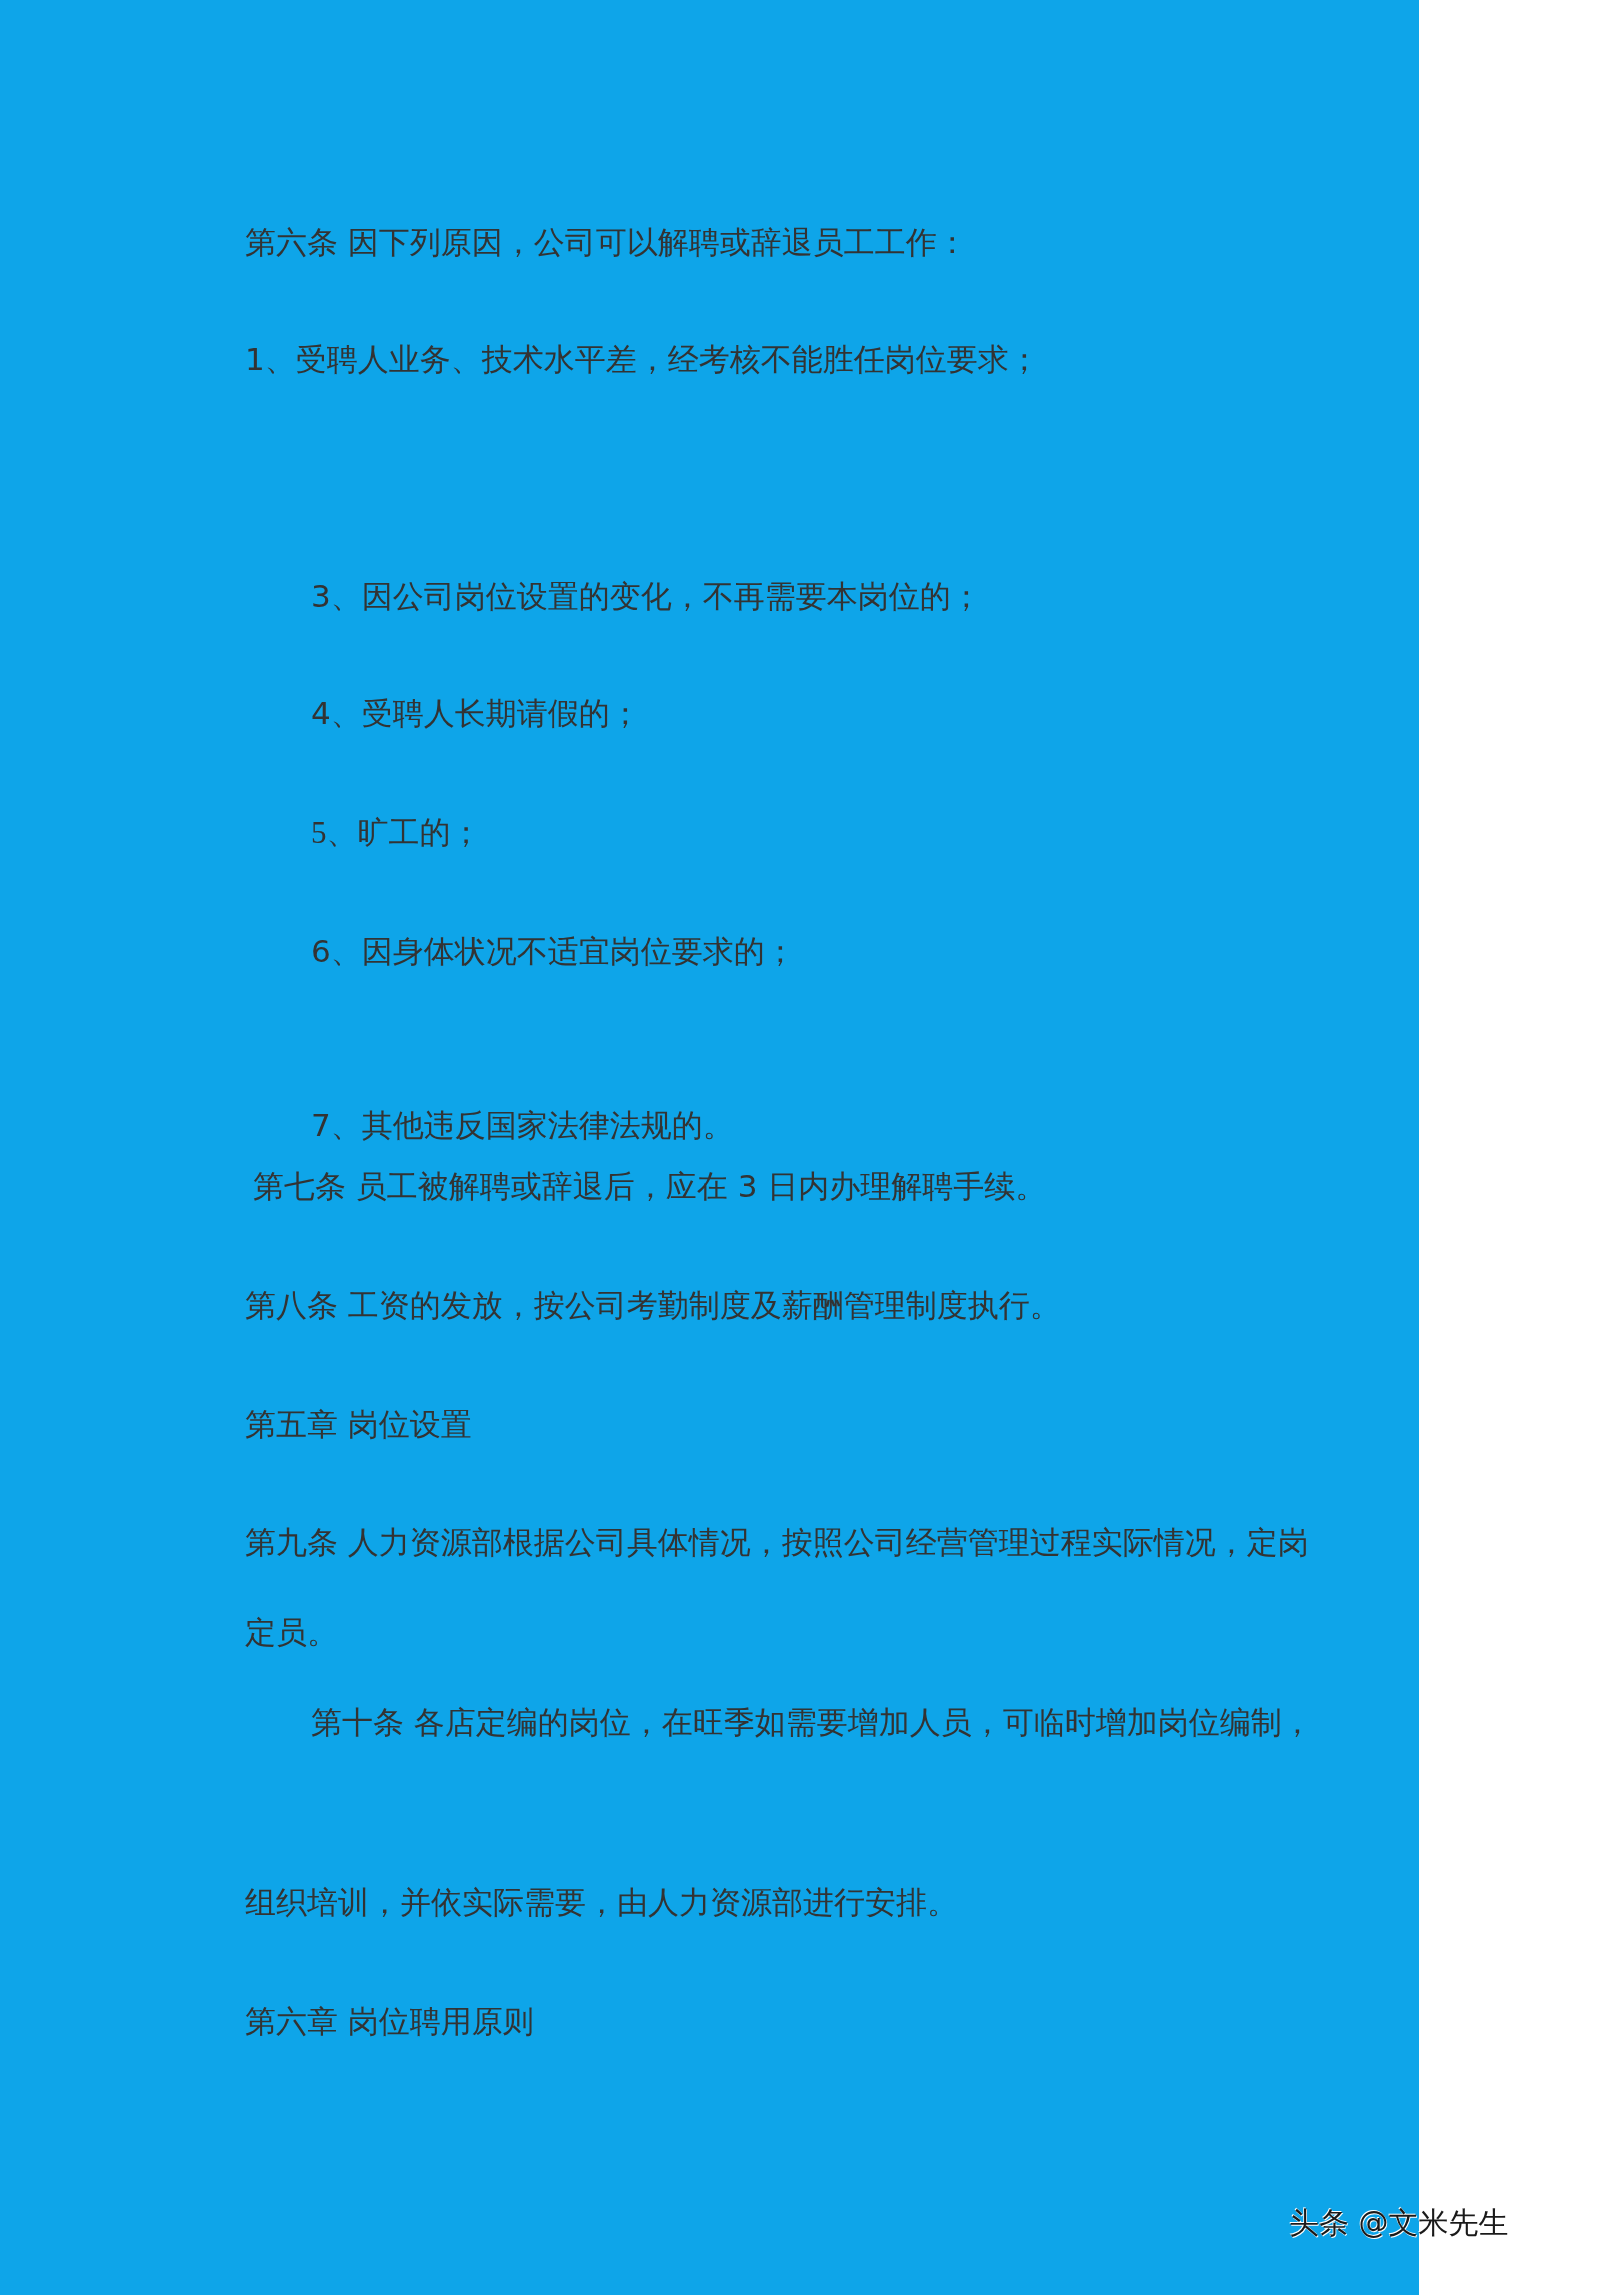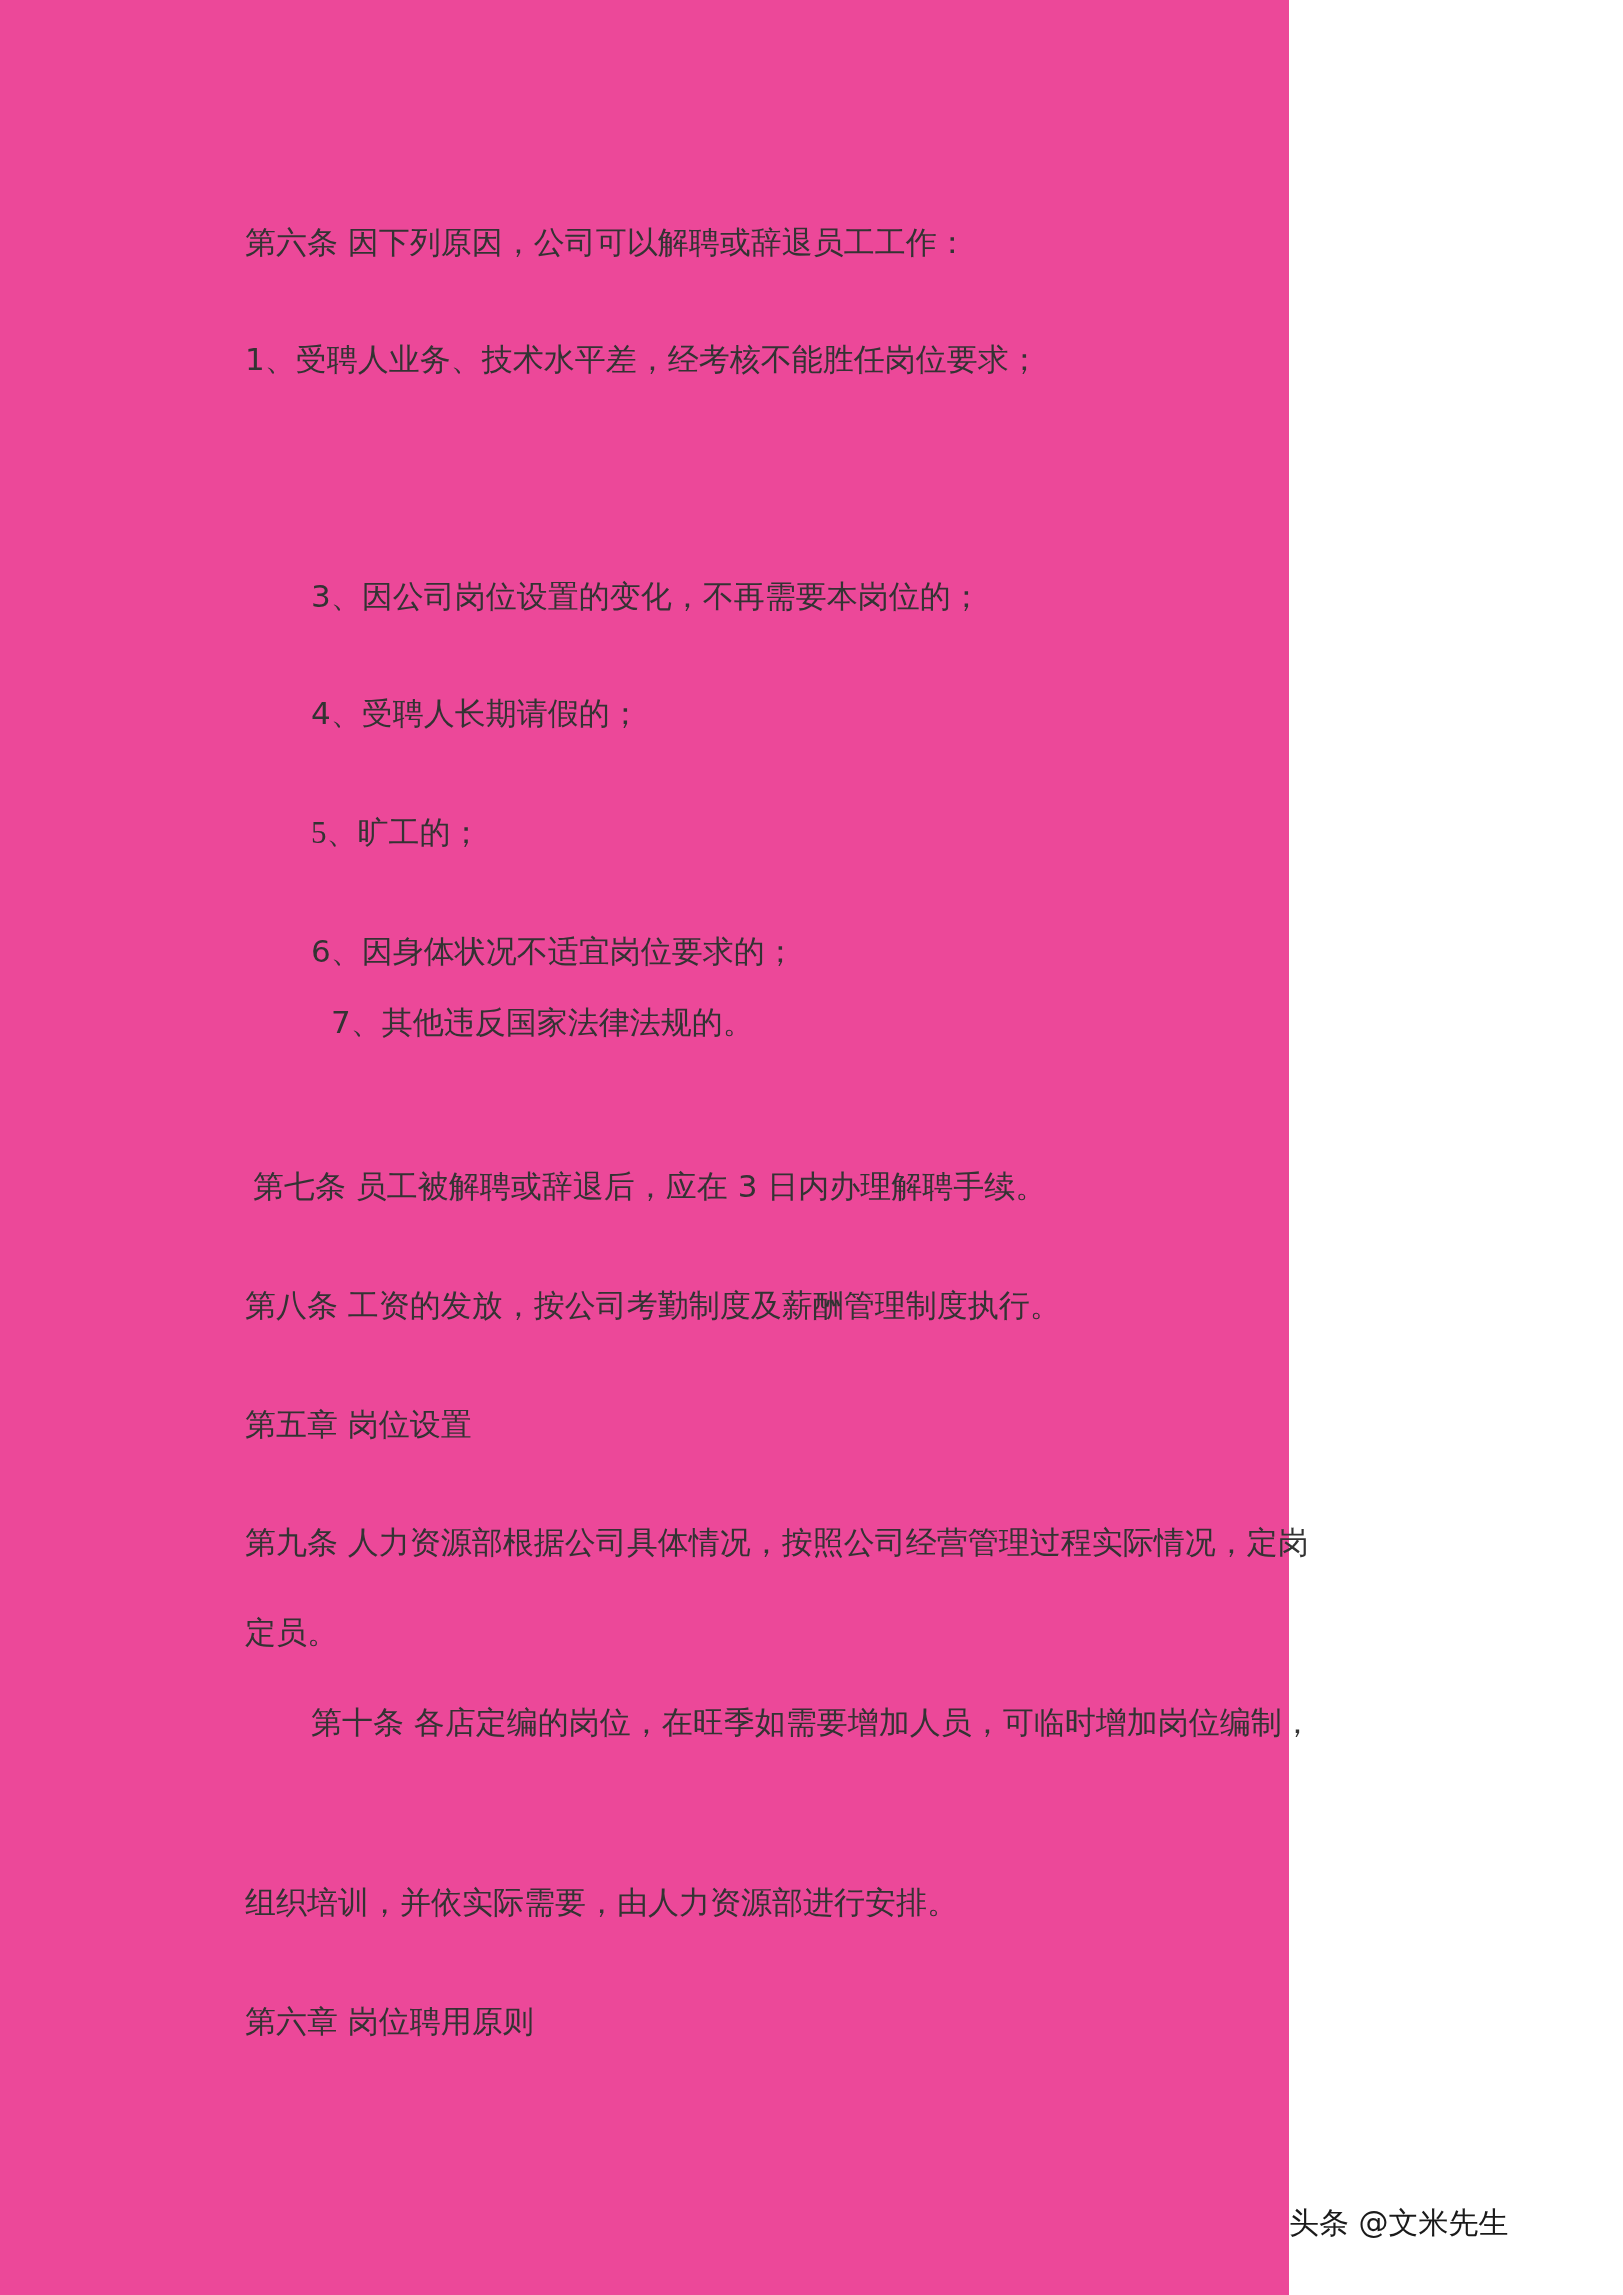--- a/index.html
+++ b/index.html
@@ -12,23 +12,23 @@
       height: 2295px;
       position: relative;
       overflow: hidden;
       font-family: "DejaVu Sans", "Liberation Sans", sans-serif;
       color: #333333;
     }
     .page {
       position: absolute;
       left: 0;
       top: 0;
-      width: 1289px;
+      width: 1419px;
       height: 2295px;
-      background: #ec4899;
+      background: #0ea5e9;
       text-align: right;
     }
     .line {
       position: absolute;
       left: 245px;
       font-size: 31px;
       line-height: 41px;
       white-space: nowrap;
       color: #333333;
       letter-spacing: 0px;
@@ -50,21 +50,21 @@
 </head>
 <body>
 
 <div class="page">
   <div class="line" style="top:222px;">第六条 因下列原因，公司可以解聘或辞退员工工作：</div>
   <div class="line" style="top:339px;">1、受聘人业务、技术水平差，经考核不能胜任岗位要求；</div>
   <div class="line indent" style="top:576px;">3、因公司岗位设置的变化，不再需要本岗位的；</div>
   <div class="line indent" style="top:693px;">4、受聘人长期请假的；</div>
   <div class="line indent" style="top:812px;font-family:Liberation Serif, serif;">5、旷工的；</div>
   <div class="line indent" style="top:931px;">6、因身体状况不适宜岗位要求的；</div>
-  <div class="line indent" style="top:1002px;margin-left:20px;">7、其他违反国家法律法规的。</div>
+  <div class="line indent" style="top:1105px;">7、其他违反国家法律法规的。</div>
   <div class="line" style="top:1166px;margin-left:8px;">第七条 员工被解聘或辞退后，应在 3 日内办理解聘手续。</div>
   <div class="line" style="top:1285px;">第八条 工资的发放，按公司考勤制度及薪酬管理制度执行。</div>
   <div class="line" style="top:1404px;">第五章 岗位设置</div>
   <div class="line" style="top:1522px;">第九条 人力资源部根据公司具体情况，按照公司经营管理过程实际情况，定岗</div>
   <div class="line" style="top:1612px;">定员。</div>
   <div class="line indent" style="top:1702px;">第十条 各店定编的岗位，在旺季如需要增加人员，可临时增加岗位编制，</div>
   <div class="line" style="top:1882px;">组织培训，并依实际需要，由人力资源部进行安排。</div>
   <div class="line" style="top:2001px;">第六章 岗位聘用原则</div>
 
   <div class="watermark">头条 @文米先生</div>

